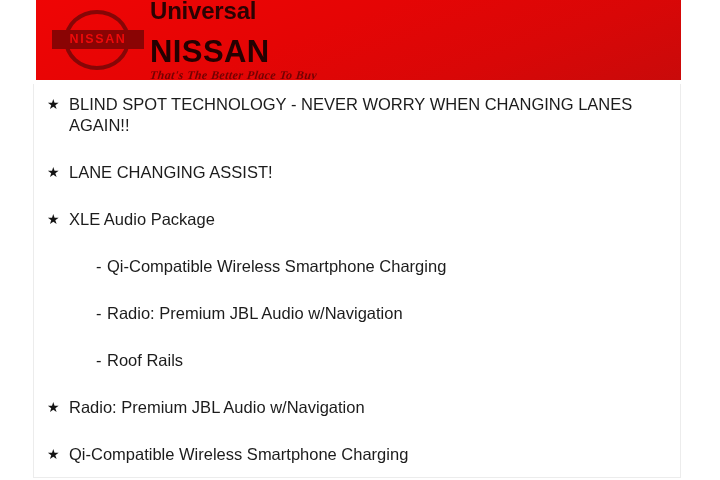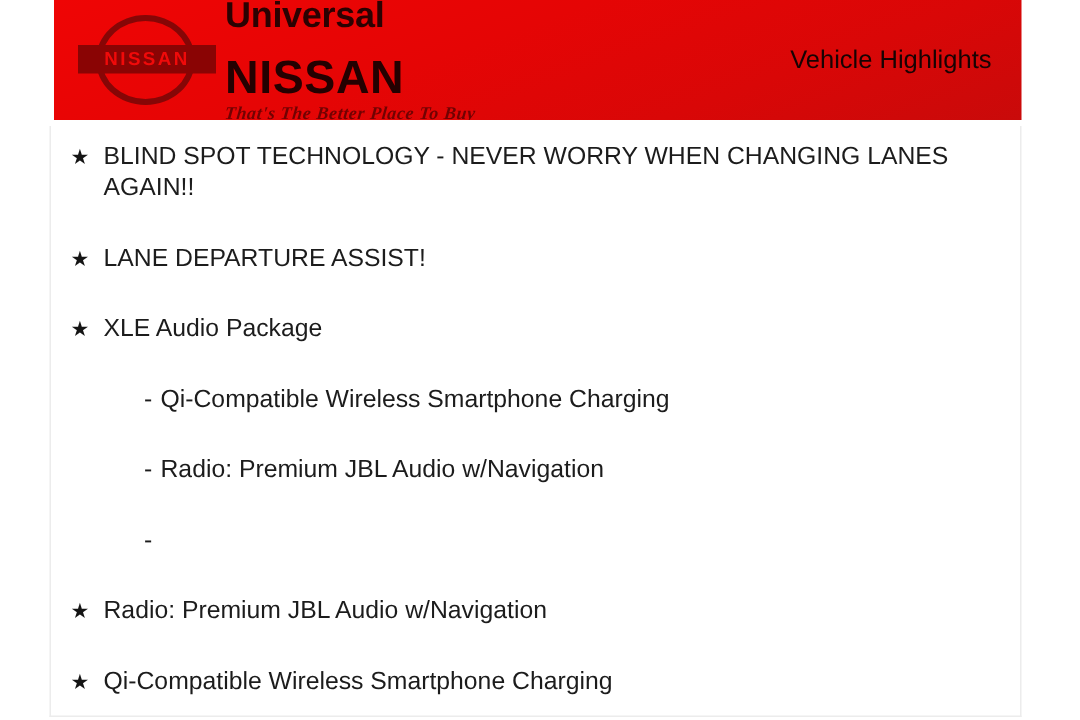--- a/index.html
+++ b/index.html
@@ -191,52 +191,52 @@
       </div>
 
       <div class="wordmark">
         <div class="w-top">Universal</div>
         <div class="w-main">NISSAN</div>
         <div class="w-tag">That's The Better Place To Buy</div>
       </div>
 
     </div>
 
-    <div class="banner-title">Vehicle Highlights</div>
   </div>
 
   <div class="content-box">
 
     <div class="hl-row level-0">
       <span class="bullet-star">★</span>
       <span class="hl-text">BLIND SPOT TECHNOLOGY - NEVER WORRY WHEN CHANGING LANES AGAIN!!</span>
     </div>
 
     <div class="hl-row level-0">
       <span class="bullet-star">★</span>
-      <span class="hl-text">LANE DEPARTURE ASSIST!</span>
+      <span class="hl-text">LANE CHANGING ASSIST!</span>
     </div>
 
     <div class="hl-row level-0">
       <span class="bullet-star">★</span>
       <span class="hl-text">XLE Audio Package</span>
     </div>
 
     <div class="hl-row level-1">
       <span class="bullet-dash">-</span>
       <span class="hl-text">Qi-Compatible Wireless Smartphone Charging</span>
     </div>
 
     <div class="hl-row level-1">
       <span class="bullet-dash">-</span>
       <span class="hl-text">Radio: Premium JBL Audio w/Navigation</span>
     </div>
 
     <div class="hl-row level-1">
       <span class="bullet-dash">-</span>
+      <span class="hl-text">Roof Rails</span>
     </div>
 
     <div class="hl-row level-0">
       <span class="bullet-star">★</span>
       <span class="hl-text">Radio: Premium JBL Audio w/Navigation</span>
     </div>
 
     <div class="hl-row level-0">
       <span class="bullet-star">★</span>
       <span class="hl-text">Qi-Compatible Wireless Smartphone Charging</span>

